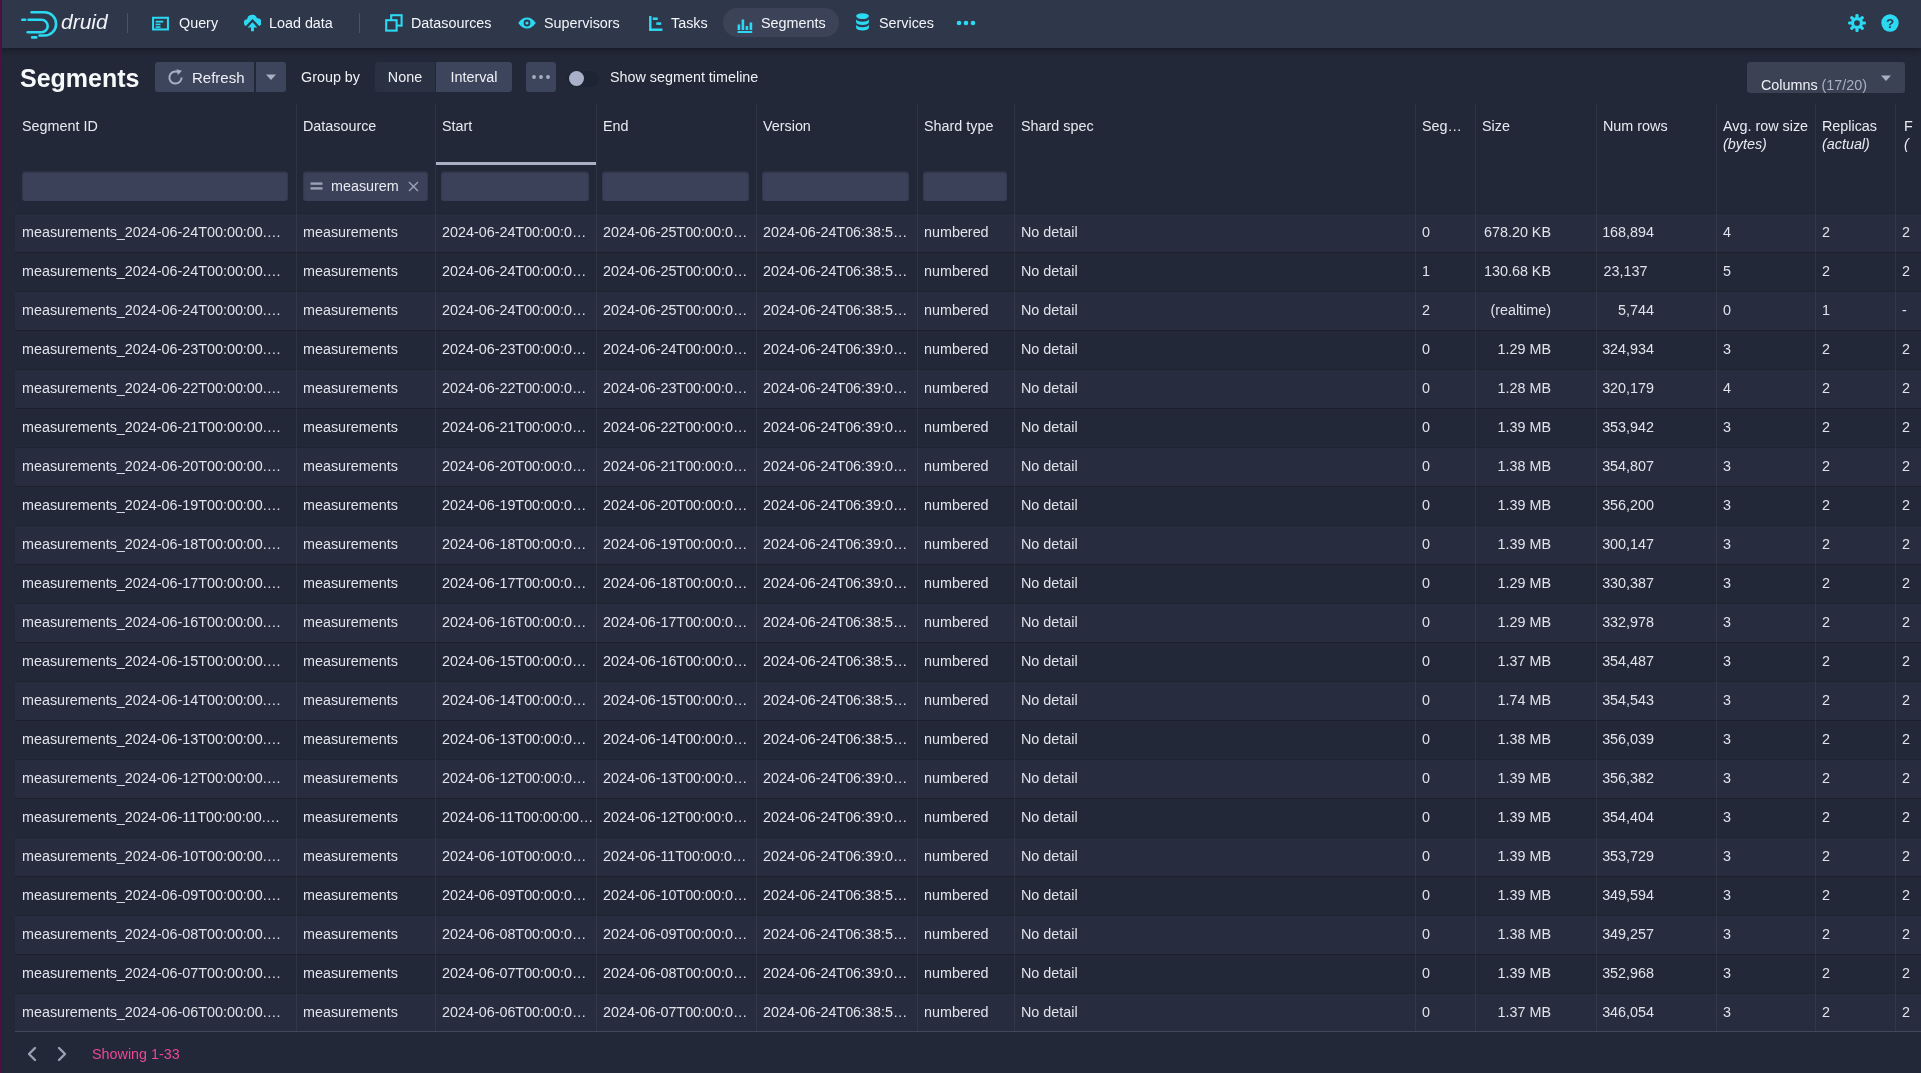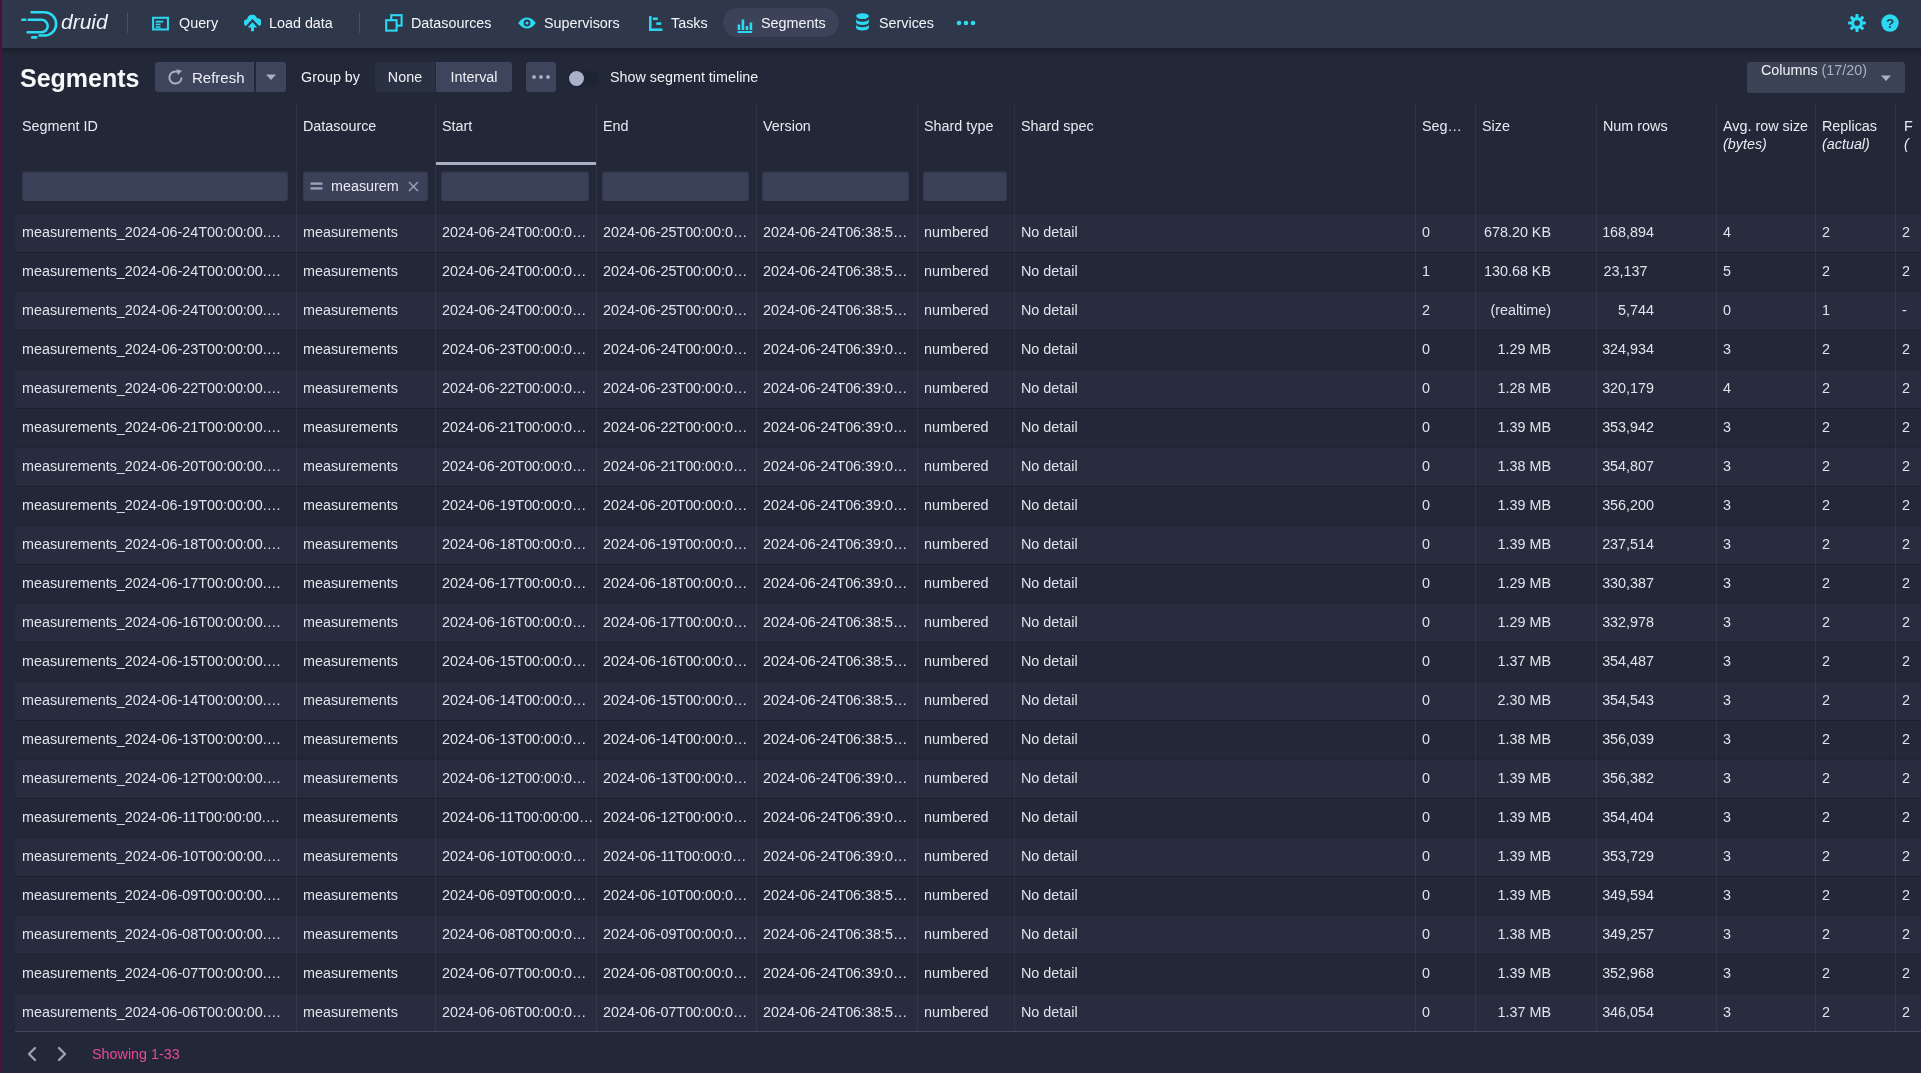--- a/index.html
+++ b/index.html
@@ -126,21 +126,21 @@
  <g fill="#a9b0c4">
       <circle cx="3" cy="3" r="1.9"></circle>
       <circle cx="10" cy="3" r="1.9"></circle>
       <circle cx="17" cy="3" r="1.9"></circle>
     </g>
 </svg>
 <div class="abs" style="left:567px;top:70.5px;width:32px;height:16px;border-radius:9px;background:#1d2434;"></div>
 <div class="abs" style="left:568.5px;top:70.8px;width:15.5px;height:15.5px;border-radius:50%;background:#a9b1c9;"></div>
 <div class="abs" style="left:610px;top:62px;height:30px;display:flex;align-items:center;font-size:14.35px;color:#eef0f5;">Show segment timeline</div>
 <div class="abs" style="left:1747px;top:62px;width:158px;height:31px;background:#3a4254;border-radius:3px;"></div>
-<div class="abs" style="left:1761px;top:62px;height:31px;display:flex;align-items:flex-start;font-size:14.35px;color:#eef0f5;">Columns&nbsp;<span style="color:#a9b0c4;">(17/20)</span></div>
+<div class="abs" style="left:1761px;top:62px;height:31px;display:flex;align-items:flex-end;font-size:14.35px;color:#eef0f5;">Columns&nbsp;<span style="color:#a9b0c4;">(17/20)</span></div>
 <svg class="abs" style="left:1880px;top:74px;" width="12" height="8" viewBox="0 0 12 8">
     <path d="M1 1.5 L6 7 L11 1.5 Z" fill="#a9b0c4"></path>
   </svg>
 <div class="abs" style="left:15px;top:213px;width:1906px;height:39px;background:#272d3e;"></div>
 <div class="abs" style="left:15px;top:252px;width:1906px;height:39px;background:#222837;"></div>
 <div class="abs" style="left:15px;top:291px;width:1906px;height:39px;background:#272d3e;"></div>
 <div class="abs" style="left:15px;top:330px;width:1906px;height:39px;background:#222837;"></div>
 <div class="abs" style="left:15px;top:369px;width:1906px;height:39px;background:#272d3e;"></div>
 <div class="abs" style="left:15px;top:408px;width:1906px;height:39px;background:#222837;"></div>
 <div class="abs" style="left:15px;top:447px;width:1906px;height:39px;background:#272d3e;"></div>
@@ -346,21 +346,21 @@
 <div class="cell" style="left:1902px;top:486px;width:116px;text-align:left;">2</div>
 <div class="cell" style="left:22px;top:525px;width:264px;text-align:left;">measurements_2024-06-18T00:00:00.000Z_2024-06-19T00:00:00.000Z_2024-06-24T06:39:02.613Z</div>
 <div class="cell" style="left:303px;top:525px;width:130px;text-align:left;">measurements</div>
 <div class="cell" style="left:442px;top:525px;width:152px;text-align:left;">2024-06-18T00:00:00.000Z</div>
 <div class="cell" style="left:603px;top:525px;width:151px;text-align:left;">2024-06-19T00:00:00.000Z</div>
 <div class="cell" style="left:763px;top:525px;width:152px;text-align:left;">2024-06-24T06:39:02.613Z</div>
 <div class="cell" style="left:924px;top:525px;width:88px;text-align:left;">numbered</div>
 <div class="cell" style="left:1021px;top:525px;width:392px;text-align:left;">No detail</div>
 <div class="cell" style="left:1422px;top:525px;width:51px;text-align:left;">0</div>
 <div class="cell" style="left:1476px;top:525px;width:75px;text-align:right;">1.39 MB</div>
-<div class="cell" style="left:1597px;top:525px;width:57px;text-align:right;">237,514</div>
+<div class="cell" style="left:1597px;top:525px;width:57px;text-align:right;">300,147</div>
 <div class="cell" style="left:1723px;top:525px;width:90px;text-align:left;">3</div>
 <div class="cell" style="left:1822px;top:525px;width:71px;text-align:left;">2</div>
 <div class="cell" style="left:1902px;top:525px;width:116px;text-align:left;">2</div>
 <div class="cell" style="left:22px;top:564px;width:264px;text-align:left;">measurements_2024-06-17T00:00:00.000Z_2024-06-18T00:00:00.000Z_2024-06-24T06:39:02.613Z</div>
 <div class="cell" style="left:303px;top:564px;width:130px;text-align:left;">measurements</div>
 <div class="cell" style="left:442px;top:564px;width:152px;text-align:left;">2024-06-17T00:00:00.000Z</div>
 <div class="cell" style="left:603px;top:564px;width:151px;text-align:left;">2024-06-18T00:00:00.000Z</div>
 <div class="cell" style="left:763px;top:564px;width:152px;text-align:left;">2024-06-24T06:39:02.613Z</div>
 <div class="cell" style="left:924px;top:564px;width:88px;text-align:left;">numbered</div>
 <div class="cell" style="left:1021px;top:564px;width:392px;text-align:left;">No detail</div>
@@ -397,21 +397,21 @@
 <div class="cell" style="left:1822px;top:642px;width:71px;text-align:left;">2</div>
 <div class="cell" style="left:1902px;top:642px;width:116px;text-align:left;">2</div>
 <div class="cell" style="left:22px;top:681px;width:264px;text-align:left;">measurements_2024-06-14T00:00:00.000Z_2024-06-15T00:00:00.000Z_2024-06-24T06:38:51.518Z</div>
 <div class="cell" style="left:303px;top:681px;width:130px;text-align:left;">measurements</div>
 <div class="cell" style="left:442px;top:681px;width:152px;text-align:left;">2024-06-14T00:00:00.000Z</div>
 <div class="cell" style="left:603px;top:681px;width:151px;text-align:left;">2024-06-15T00:00:00.000Z</div>
 <div class="cell" style="left:763px;top:681px;width:152px;text-align:left;">2024-06-24T06:38:51.518Z</div>
 <div class="cell" style="left:924px;top:681px;width:88px;text-align:left;">numbered</div>
 <div class="cell" style="left:1021px;top:681px;width:392px;text-align:left;">No detail</div>
 <div class="cell" style="left:1422px;top:681px;width:51px;text-align:left;">0</div>
-<div class="cell" style="left:1476px;top:681px;width:75px;text-align:right;">2.30 MB</div>
+<div class="cell" style="left:1476px;top:681px;width:75px;text-align:right;">1.74 MB</div>
 <div class="cell" style="left:1597px;top:681px;width:57px;text-align:right;">354,543</div>
 <div class="cell" style="left:1723px;top:681px;width:90px;text-align:left;">3</div>
 <div class="cell" style="left:1822px;top:681px;width:71px;text-align:left;">2</div>
 <div class="cell" style="left:1902px;top:681px;width:116px;text-align:left;">2</div>
 <div class="cell" style="left:22px;top:720px;width:264px;text-align:left;">measurements_2024-06-13T00:00:00.000Z_2024-06-14T00:00:00.000Z_2024-06-24T06:38:51.518Z</div>
 <div class="cell" style="left:303px;top:720px;width:130px;text-align:left;">measurements</div>
 <div class="cell" style="left:442px;top:720px;width:152px;text-align:left;">2024-06-13T00:00:00.000Z</div>
 <div class="cell" style="left:603px;top:720px;width:151px;text-align:left;">2024-06-14T00:00:00.000Z</div>
 <div class="cell" style="left:763px;top:720px;width:152px;text-align:left;">2024-06-24T06:38:51.518Z</div>
 <div class="cell" style="left:924px;top:720px;width:88px;text-align:left;">numbered</div>

